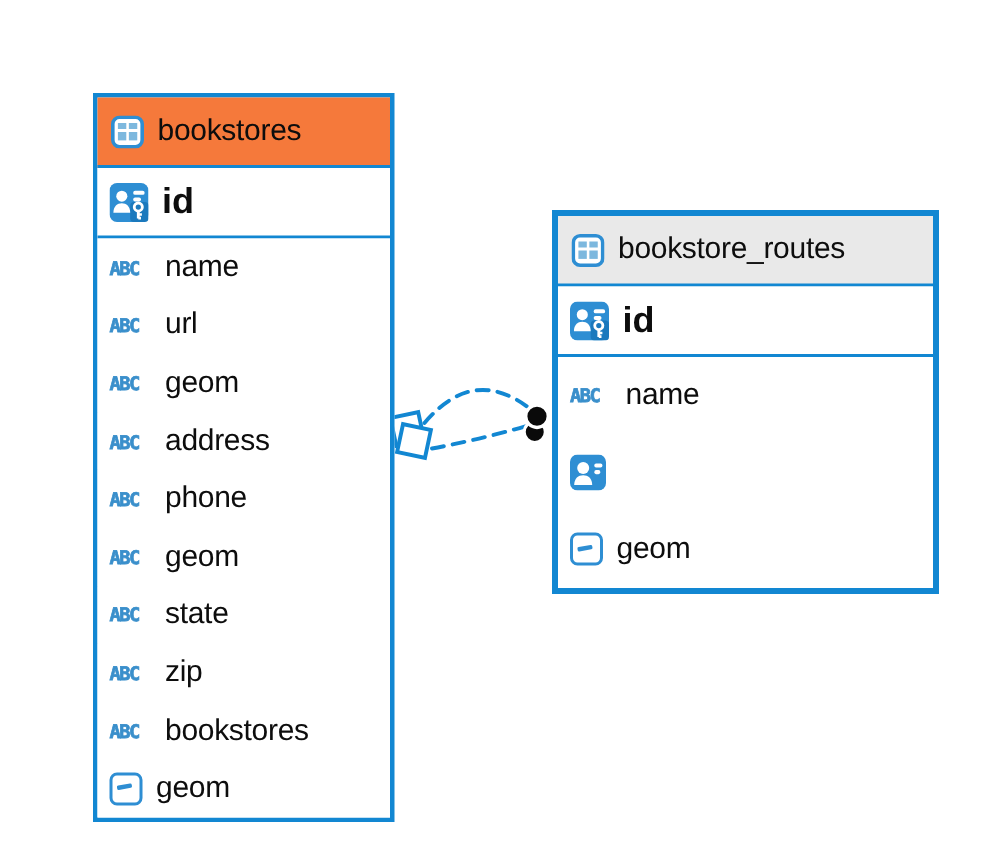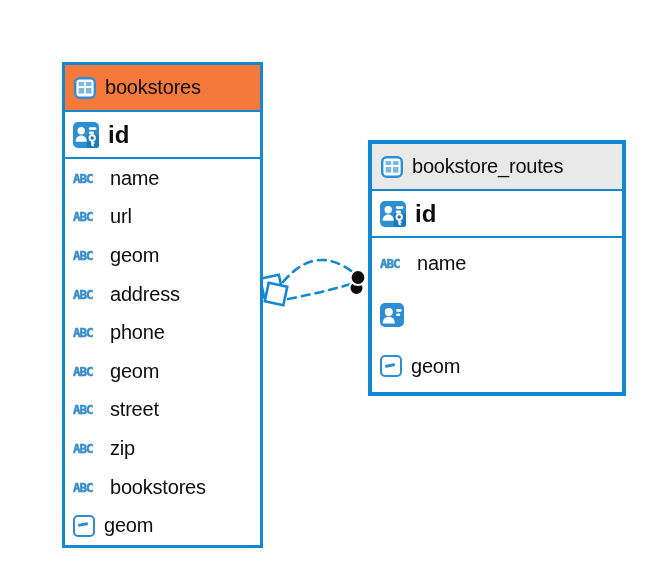--- a/index.html
+++ b/index.html
@@ -146,21 +146,21 @@
           <span class="col-label">phone</span>
         </div>
         <div class="column-row icon-text-type-icon">
           <span class="icon text-type-icon">ABC</span>
 
           <span class="col-label">geom</span>
         </div>
         <div class="column-row icon-text-type-icon">
           <span class="icon text-type-icon">ABC</span>
 
-          <span class="col-label">street</span>
+          <span class="col-label">state</span>
         </div>
         <div class="column-row icon-text-type-icon">
           <span class="icon text-type-icon">ABC</span>
 
           <span class="col-label">zip</span>
         </div>
         <div class="column-row icon-text-type-icon">
           <span class="icon text-type-icon">ABC</span>
 
           <span class="col-label">bookstores</span>

